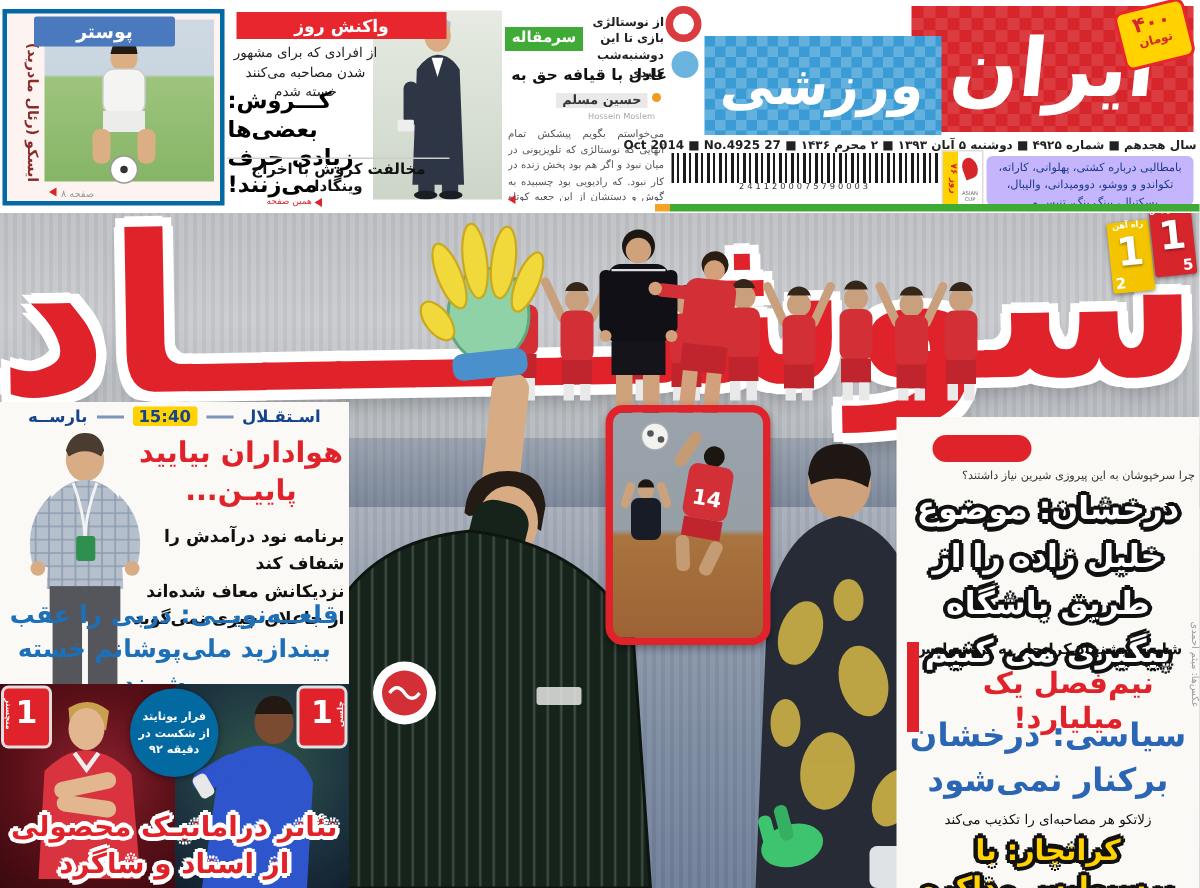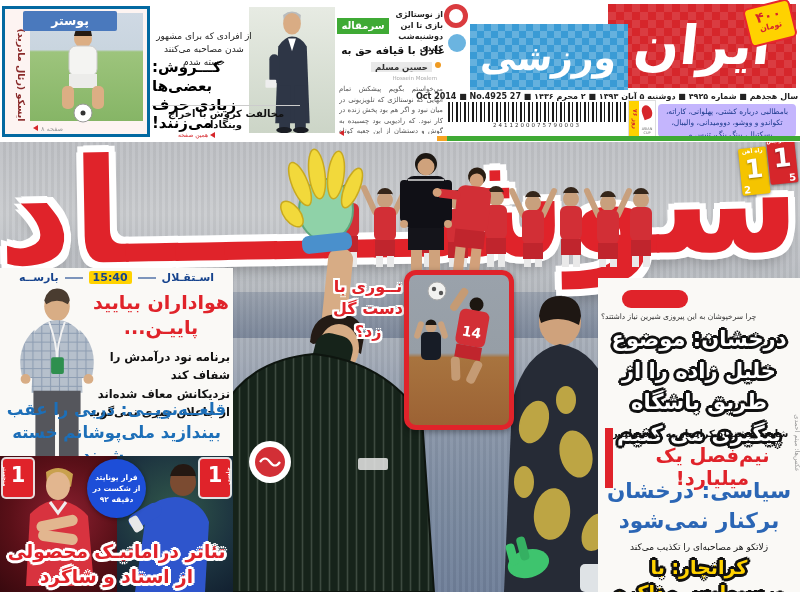--- a/index.html
+++ b/index.html
@@ -117,21 +117,21 @@
   
   .nouri { position:absolute; top:276px; left:330px; width:76px; z-index:8; font-size:16px; font-weight:bold; color:#e0232a;
       text-align:center; line-height:1.4;
       text-shadow:-2px -2px 0 #fff,2px -2px 0 #fff,-2px 2px 0 #fff,2px 2px 0 #fff,0 2px 0 #fff,0 -2px 0 #fff,2px 0 0 #fff,-2px 0 0 #fff; }
   .inset { position:absolute; top:270px; left:404px; width:110px; height:160px; border:5px solid #e0232a; border-radius:12px; z-index:8;
       background:linear-gradient(180deg,#9aa2ab 0%,#969ea6 52%,#a8743f 55%,#9c6234 100%); overflow:hidden; box-shadow:0 2px 6px rgba(0,0,0,.35); }
 
   
   .right-panel { position:absolute; top:278px; left:598px; width:202px; height:314px; background:#faf9f6; z-index:8; }
   .rp-pill { position:absolute; top:12px; right:112px; width:66px; height:18px; background:#e0232a; border-radius:9px; }
-  .rp-kicker { position:absolute; top:34px; right:3px; width:196px; font-size:7.5px; color:#333; text-align:left; }
+  .rp-kicker { position:absolute; top:34px; right:3px; width:196px; font-size:7.5px; color:#333; text-align:right; }
   .rp-head { position:absolute; top:46px; right:0; width:202px; font-size:21px; font-weight:bold; color:#fff; text-align:center; line-height:1.5;
       text-shadow:-2px -2px 0 #111,2px -2px 0 #111,-2px 2px 0 #111,2px 2px 0 #111,0 3px 0 #111,0 -3px 0 #111,3px 0 0 #111,-3px 0 0 #111; }
   .rp-sub1 { position:absolute; top:150px; right:10px; width:180px; font-size:10px; font-weight:bold; color:#111; text-align:left; }
   .rp-redbar { position:absolute; top:150px; left:7px; width:8px; height:60px; background:#e0232a; }
   .rp-red { position:absolute; top:166px; right:0; width:175px; font-size:19.5px; font-weight:bold; color:#e0232a; text-align:center; }
   .rp-blue { position:absolute; top:198px; right:0; width:202px; font-size:21.5px; font-weight:bold; color:#2b66b5; text-align:center; line-height:1.4; }
   .rp-sub2 { position:absolute; top:264px; right:10px; width:182px; font-size:9px; font-weight:normal; color:#111; text-align:center; }
   .rp-yellow { position:absolute; top:277px; right:0; width:202px; font-size:19px; font-weight:bold; color:#ffd200; text-align:center; line-height:1.3;
       text-shadow:-2px -2px 0 #111,2px -2px 0 #111,-2px 2px 0 #111,2px 2px 0 #111,0 3px 0 #111,0 -3px 0 #111,3px 0 0 #111,-3px 0 0 #111; }
   .rp-credit { position:absolute; left:148px; top:160px; width:100px; height:10px; transform:rotate(90deg); transform-origin:center;
@@ -141,21 +141,21 @@
   .bl { position:absolute; top:456px; left:0; width:233px; height:136px; z-index:8; }
   .bl-left { position:absolute; top:0; left:0; width:117px; height:136px;
       background:radial-gradient(circle at 55% 45%, #8c2030 0%, #5a1018 55%, #38090e 100%); }
   .bl-right { position:absolute; top:0; left:117px; width:116px; height:136px;
       background:radial-gradient(circle at 50% 40%, #31584a 0%, #1d3440 60%, #122030 100%); }
   .badge { position:absolute; width:30px; height:38px; background:#e0232a; border-radius:3px; box-shadow:0 0 0 2px rgba(255,255,255,.85); z-index:3; }
   .badge .num { position:absolute; top:4px; width:100%; text-align:center; color:#fff; font-size:21px; font-weight:bold; }
   .badge .lbl { position:absolute; top:14px; width:36px; font-size:5.5px; color:#fff; font-weight:bold; text-align:center; white-space:nowrap; }
   .badge.bl-l { top:3px; left:3px; } .badge.bl-l .lbl { left:-16px; transform:rotate(90deg); }
   .badge.bl-r { top:3px; left:200px; } .badge.bl-r .lbl { left:10px; transform:rotate(-90deg); }
-  .bl-circle { position:absolute; top:3px; left:87px; width:59px; height:59px; border-radius:50%; background:#1d4ed8; z-index:4;
+  .bl-circle { position:absolute; top:3px; left:87px; width:59px; height:59px; border-radius:50%; background:#0369a1; z-index:4;
       color:#fff; font-size:7.5px; font-weight:bold; text-align:center; display:flex; align-items:center; justify-content:center;
       padding:5px; line-height:1.5; box-shadow:0 1px 4px rgba(0,0,0,.4); }
   .bl-head { position:absolute; bottom:2px; left:0; width:233px; z-index:5; font-size:18.5px; font-weight:bold; color:#e0232a;
       text-align:center; line-height:1.35;
       text-shadow:-2px -2px 0 #fff,2px -2px 0 #fff,-2px 2px 0 #fff,2px 2px 0 #fff,0 3px 0 #fff,0 -3px 0 #fff,3px 0 0 #fff,-3px 0 0 #fff; }
 </style>
 </head>
 <body>
 
 <div class="page">
@@ -325,20 +325,21 @@
           <path d="M26,118 L29,40 Q36,30 43,30 Q52,30 58,40 L61,118 Z" fill="#2e3646"></path>
           <path d="M39,32 l4,13 4,-13 z" fill="#fff"></path>
           <rect x="20" y="48" width="10" height="30" rx="5" fill="#2e3646"></rect>
           <rect x="16" y="74" width="11" height="8" rx="1" fill="#eee"></rect>
           <rect x="30" y="80" width="11" height="44" fill="#2e3646"></rect>
           <rect x="46" y="80" width="11" height="44" fill="#2e3646"></rect>
           <ellipse cx="35" cy="125" rx="8" ry="3" fill="#1a1d24"></ellipse>
           <ellipse cx="52" cy="125" rx="8" ry="3" fill="#1a1d24"></ellipse>
         </svg>
       </div>
+      <div class="reaction-tab">واکنش روز</div>
       <div class="reaction-kicker">از افرادی که برای مشهور شدن مصاحبه می‌کنند خسته شدم</div>
       <div class="reaction-head">کـــروش: بعضی‌ها زیادی حرف می‌زنند!</div>
       <div class="reaction-foot">مخالفت کروش با اخراج وینگادا</div>
       <div class="reaction-ref">
         <span class="tri-red"></span>
         <span>همین صفحه</span>
       </div>
     </div>
 
     <div class="editorial">
@@ -410,21 +411,20 @@
     </svg>
     <div class="est-head">هواداران بیایید پاییـن...</div>
     <div class="est-bullets">
       <div>برنامه نود درآمدش را شفاف کند</div>
       <div>نزدیکانش معاف شده‌اند</div>
       <div>از جاعلان چیزی نمی‌گوید</div>
     </div>
     <div class="est-blue">قلعــه‌نویــی: دربی را عقب بیندازید ملی‌پوشانم خسته می‌شوند</div>
   </div>
 
-  <div class="nouri">نــوری با دست گل زد؟</div>
   <div class="inset">
     <svg width="98" height="148" viewBox="0 0 98 148">
       <circle cx="26" cy="16" r="9" fill="#f2f2f0" stroke="#aaa"></circle>
       <circle cx="23" cy="14" r="2.2" fill="#555"></circle>
         <circle cx="30" cy="18" r="2.2" fill="#555"></circle>
       <g transform="translate(10,48)">
         <circle cx="10" cy="4" r="5.5" fill="#caa27e"></circle>
         <path d="M4.5,2 a5.5,5.5 0 0 1 11,0 z" fill="#1c1712"></path>
         <rect x="0" y="9" width="20" height="28" rx="5" fill="#171c26"></rect>
         <rect x="-5" y="-2" width="6" height="18" rx="3" fill="#caa27e" transform="rotate(18 -2 7)"></rect>

